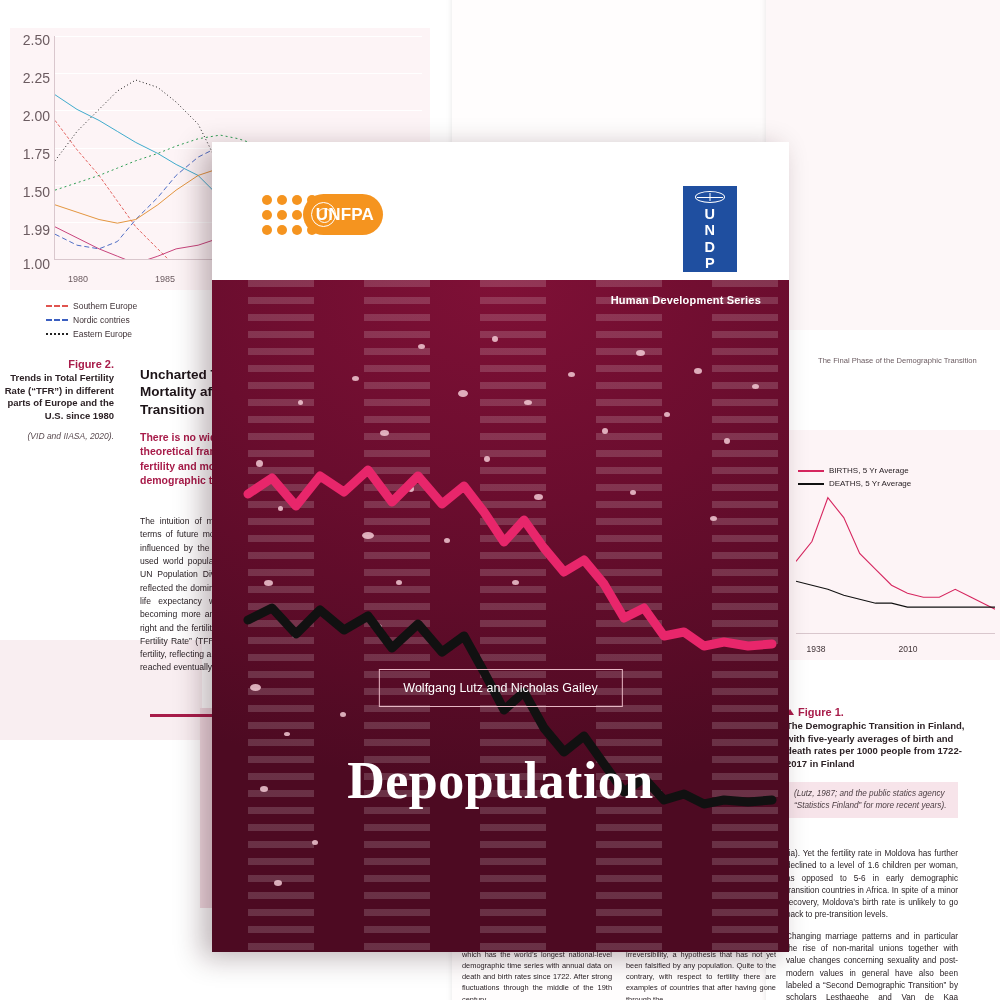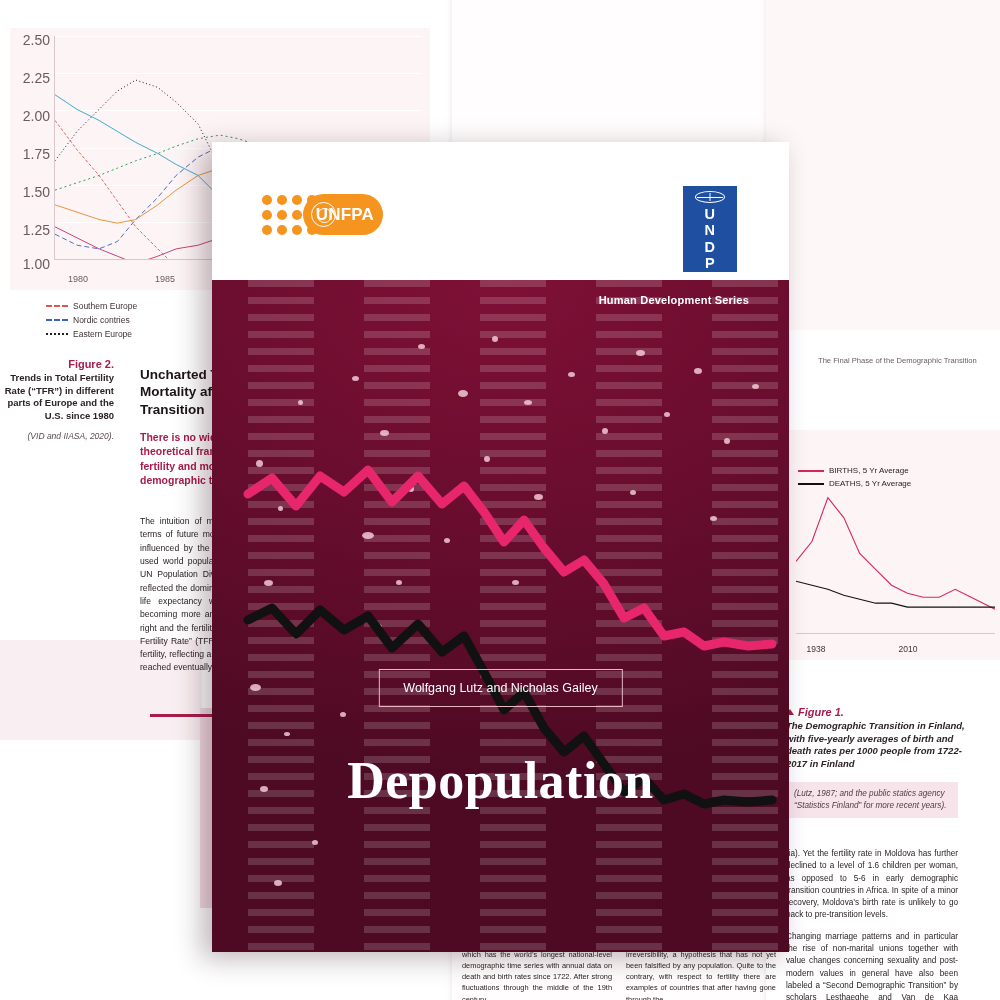--- a/index.html
+++ b/index.html
@@ -152,21 +152,21 @@
   #right-legend {
     position: absolute; left: 798px; top: 466px;
     font-size: 8px; color: #2a2226;
   }
   #right-legend .leg-item { width: auto; margin-bottom: 4px; }
   .rxtick {
     position: absolute; font-size: 8.5px; color: #3f3236;
     transform: translateX(-50%);
   }
   #fig1-caption {
-    position: absolute; left: 786px; top: 706px; width: 180px; font-style: italic;
+    position: absolute; left: 786px; top: 706px; width: 180px;
   }
   .tri {
     display: inline-block;
     width: 0; height: 0;
     border-left: 4px solid transparent;
     border-right: 4px solid transparent;
     border-bottom: 6px solid #a81c4a;
     margin-right: 4px;
     vertical-align: 1px;
   }
@@ -283,21 +283,21 @@
   }
   .fleck {
     position: absolute;
     background: #f2c9d3;
     border-radius: 50%;
     opacity: 0.85;
   }
   #series-svg { position: absolute; inset: 0; }
 
   #cover-series-label {
-    position: absolute; right: 40px; top: 14px;
+    position: absolute; right: 28px; top: 14px;
     font-size: 11px; font-weight: bold; color: #ffffff;
     letter-spacing: 0.2px;
   }
   #authors {
     position: absolute; left: 50%; transform: translateX(-50%);
     bottom: 245px;
     border: 1.6px solid #e7b7c4;
     padding: 11px 24px;
     color: #ffffff;
     font-size: 12.5px;
@@ -359,21 +359,21 @@
 
         <polyline fill="none" stroke="#e08a2a" stroke-width="0.9" vector-effect="non-scaling-stroke" points="0,46 6,48 12,50 17,51 22,50 28,46 33,42 39,38 45,36 50,36 56,38 61,40 67,42 72,44 78,45 84,45 90,44 96,44 100,45"></polyline>
       </svg>
     </div>
 
     <div class="ytick" style="top:4px;">2.50</div>
     <div class="ytick" style="top:42px;">2.25</div>
     <div class="ytick" style="top:80px;">2.00</div>
     <div class="ytick" style="top:118px;">1.75</div>
     <div class="ytick" style="top:156px;">1.50</div>
-    <div class="ytick" style="top:194px;">1.25</div>
+    <div class="ytick" style="top:194px;">1.99</div>
     <div class="ytick" style="top:228px;">1.00</div>
 
     <div class="xtick" style="left:68px;">1980</div>
     <div class="xtick" style="left:155px;">1985</div>
     <div class="xtick" style="left:243px;">1990</div>
     <div class="xtick" style="left:330px;">1995</div>
   </div>
 
   <div id="chart-legend">
     <div class="leg-item">

